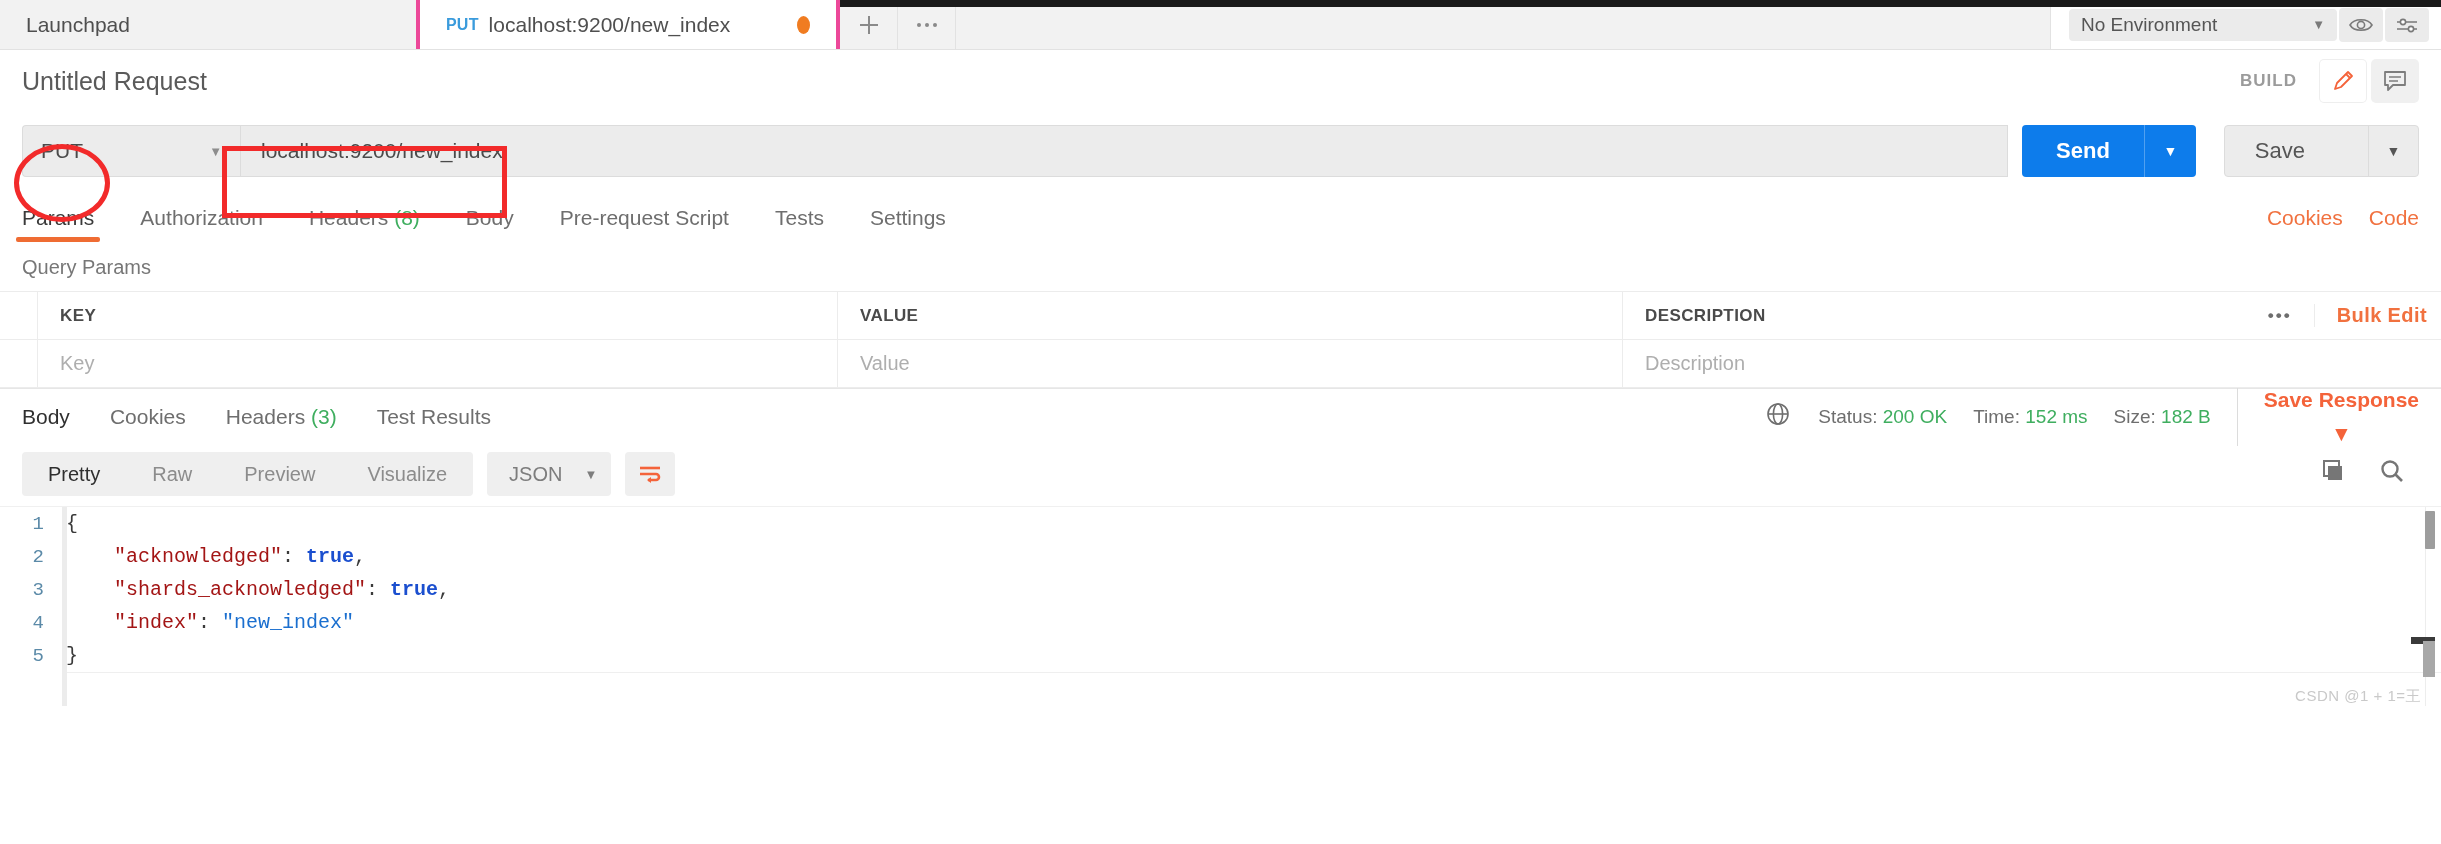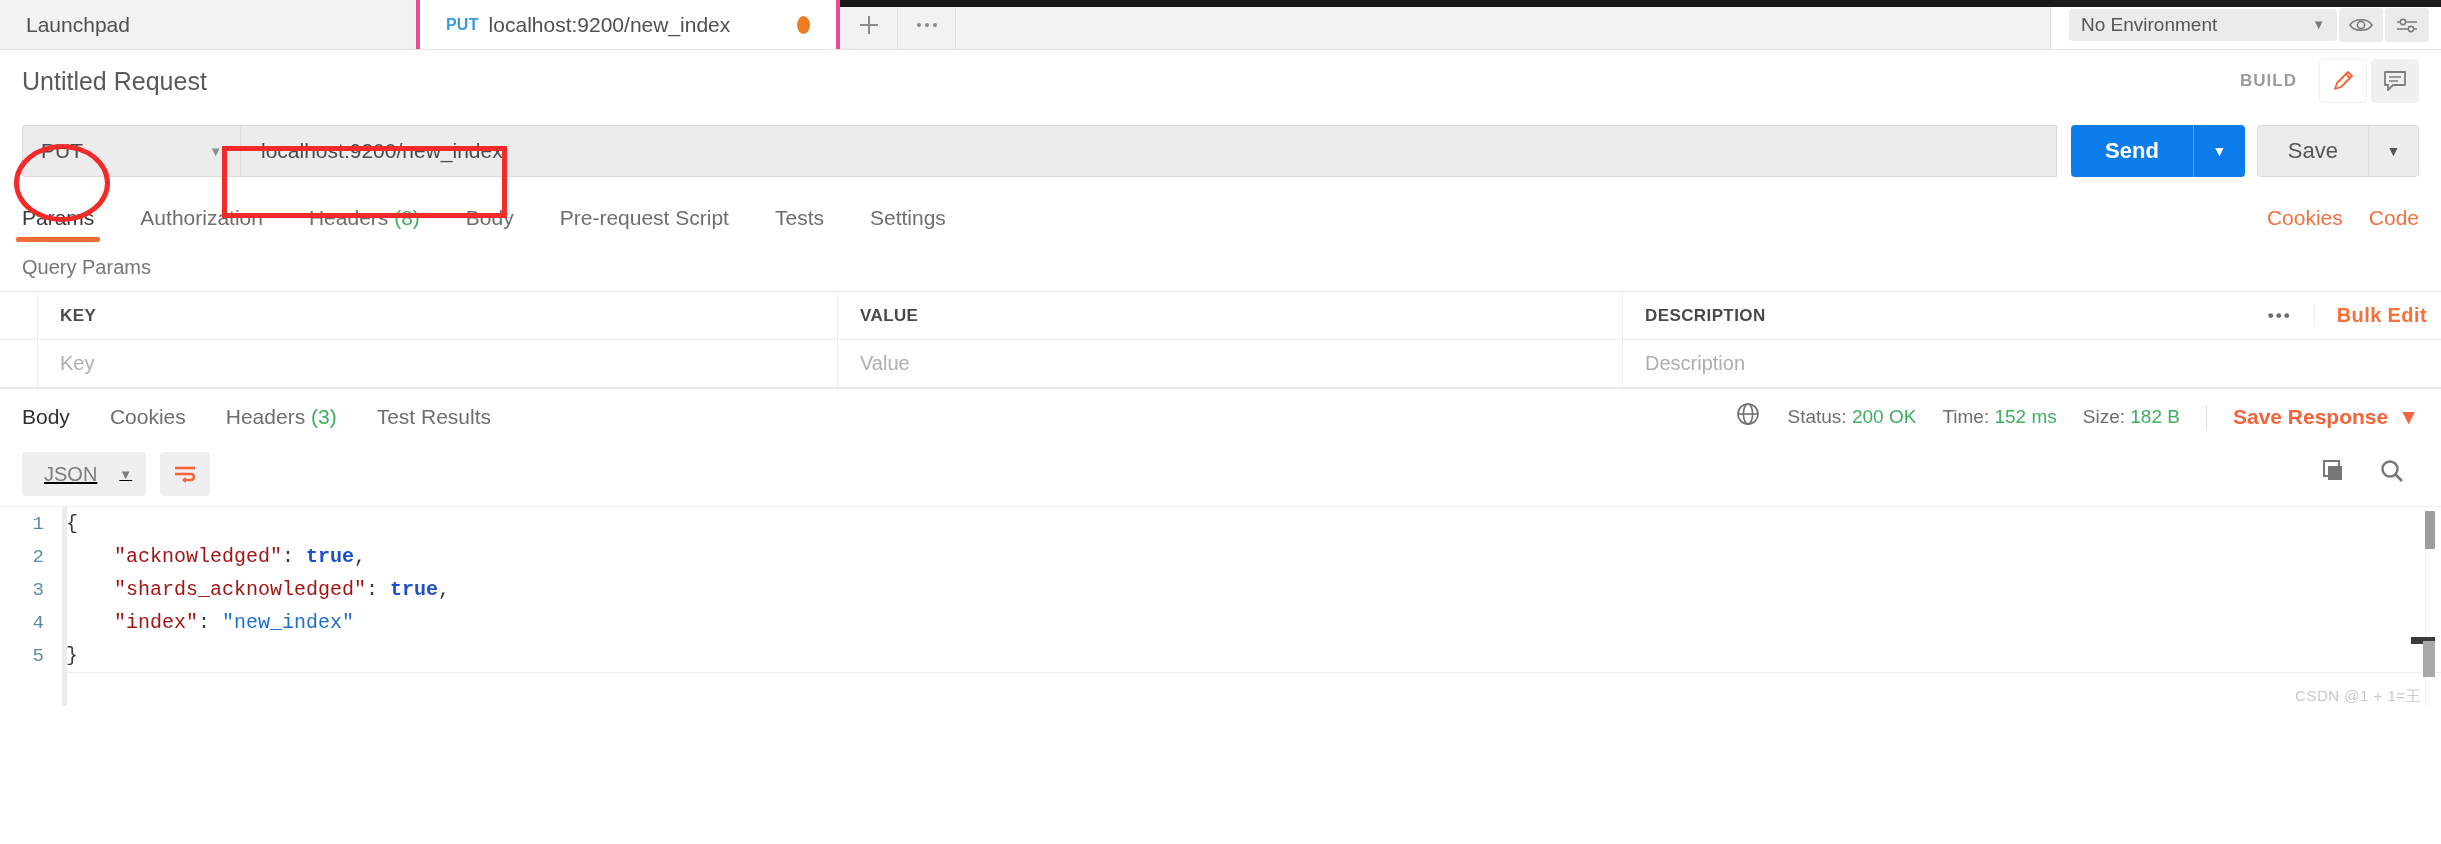--- a/index.html
+++ b/index.html
@@ -113,21 +113,21 @@
     display: flex; align-items: center; height: 100%;
   }
   .send-btn .split {
     width: 52px; height: 100%; display: flex; align-items: center;
     justify-content: center; border-left: 1px solid rgba(255,255,255,.28);
     font-size: 14px;
   }
   .save-btn {
     height: 52px; background: #ececec; border: 1px solid #dcdcdc;
     color: #555; display: flex; align-items: center;
-    border-radius: 4px; margin-left: 12px; overflow: hidden;
+    border-radius: 4px; margin-left: 28px; overflow: hidden; gap: 33px;
   }
   .save-btn .lbl { padding: 0 30px; font-size: 22px; }
   .save-btn .split {
     width: 50px; height: 100%; display: flex; align-items: center;
     justify-content: center; border-left: 1px solid #dcdcdc; font-size: 14px;
   }
 
   
   .annot-ellipse {
     position: absolute; left: 14px; top: 144px;
@@ -192,31 +192,31 @@
   }
   .rstab { font-size: 21px; color: #6e6e6e; margin-right: 40px; }
   .rstab.active { color: #2f2f2f; }
   .rstab .cnt { color: #3fae5f; }
   .resp-meta { margin-left: auto; display: flex; align-items: center; gap: 0; font-size: 19px;}
   .meta-item { color: #6e6e6e; margin-left: 26px; }
   .meta-item b { color: #3fae5f; font-weight: normal; }
   .save-response {
     color: #f4633a; font-size: 21px; font-weight: bold;
     margin-left: 26px; padding-left: 26px; border-left: 1px solid #dcdcdc;
-    display: flex; align-items: center; gap: 10px;
+    display: flex; align-items: center; gap: 10px; flex-direction: column;
   }
 
   .resp-toolbar {
     display: flex; align-items: center; padding: 8px 22px 10px; gap: 14px;
   }
   .seg { background: #efefef; border-radius: 4px; display: flex; align-items: center; height: 44px;}
   .seg .opt { padding: 0 26px; font-size: 20px; color: #8c8c8c; }
   .seg .opt.active { color: #2f2f2f; }
   .fmt-seg { background: #efefef; border-radius: 4px; display: flex;
-             align-items: center; height: 44px; padding: 0 14px 0 22px; gap: 22px; text-decoration: underline; }
+             align-items: center; height: 44px; padding: 0 14px 0 22px; gap: 22px; }
   .fmt-seg .lbl { font-size: 20px; color: #7d7d7d; }
   .fmt-seg .caret { font-size: 13px; color: #7d7d7d; }
   .wrap-btn {
     width: 50px; height: 44px; background: #efefef; border-radius: 4px;
     display: flex; align-items: center; justify-content: center;
   }
   .resp-tool-right { margin-left: auto; display: flex; align-items: center; gap: 30px; padding-right: 12px;}
 
   
   .code-area {
@@ -444,20 +444,26 @@
       <b>182 B</b>
     </span>
     <span class="save-response">
       <span>Save Response</span>
       <span>▼</span>
     </span>
   </div>
 </div>
 
 <div class="resp-toolbar">
+  <div class="seg">
+    <span class="opt active">Pretty</span>
+    <span class="opt">Raw</span>
+    <span class="opt">Preview</span>
+    <span class="opt">Visualize</span>
+  </div>
   <div class="fmt-seg">
     <span class="lbl">JSON</span>
     <span class="caret">▼</span>
   </div>
   <div class="wrap-btn">
     <svg width="28" height="24" viewBox="0 0 28 24">
       <path d="M4 6 H24" stroke="#f4633a" stroke-width="2.6"></path>
       <path d="M4 12 H20 a3 3 0 0 1 0 6 H12" stroke="#f4633a" stroke-width="2.6" fill="none"></path>
       <path d="M15 15 L11 18 L15 21 Z" fill="#f4633a"></path>
     </svg>

